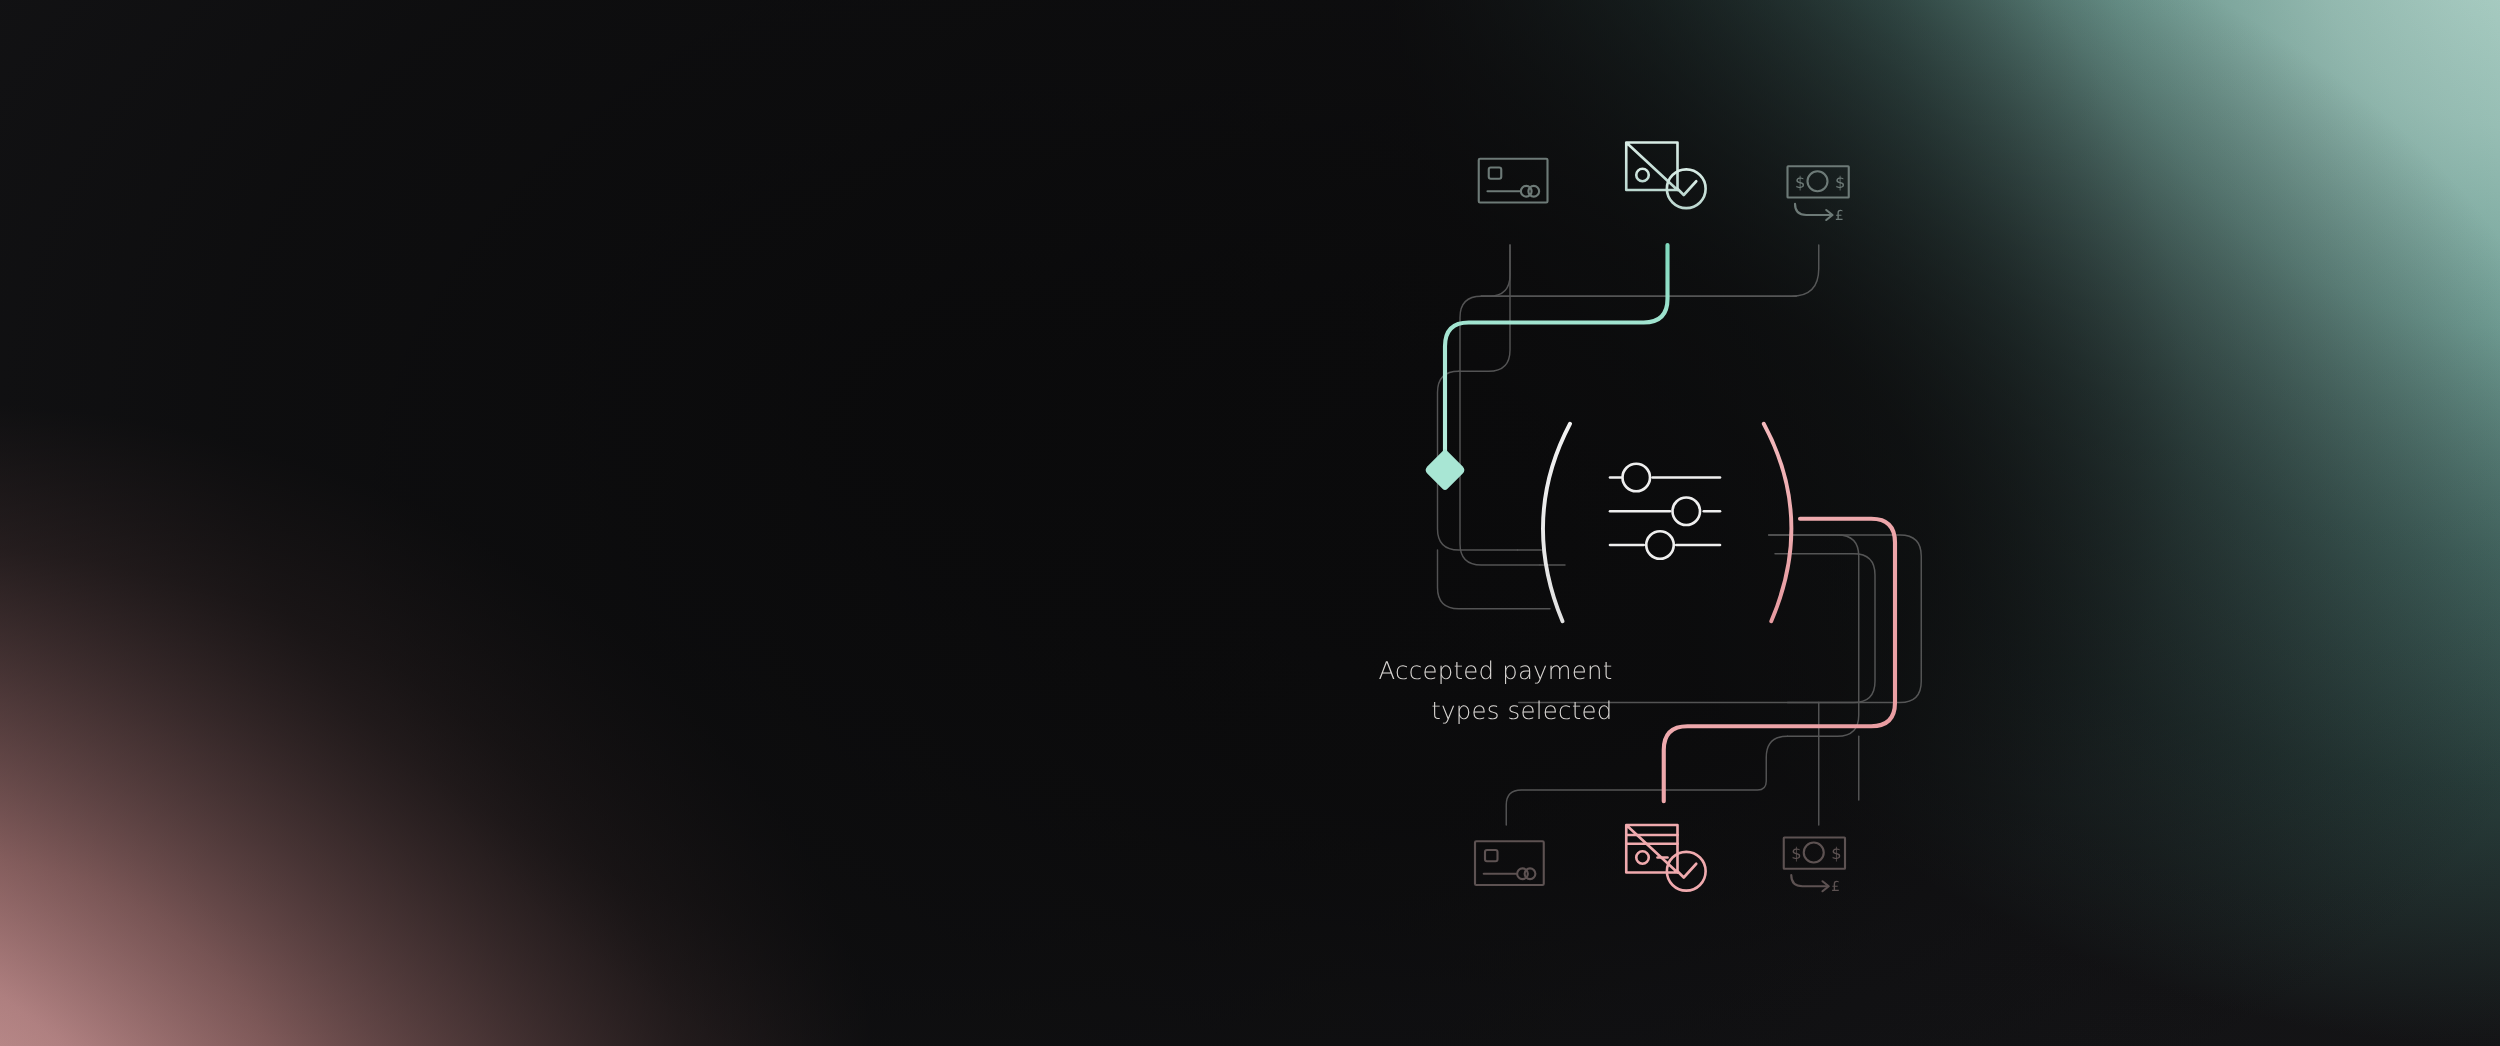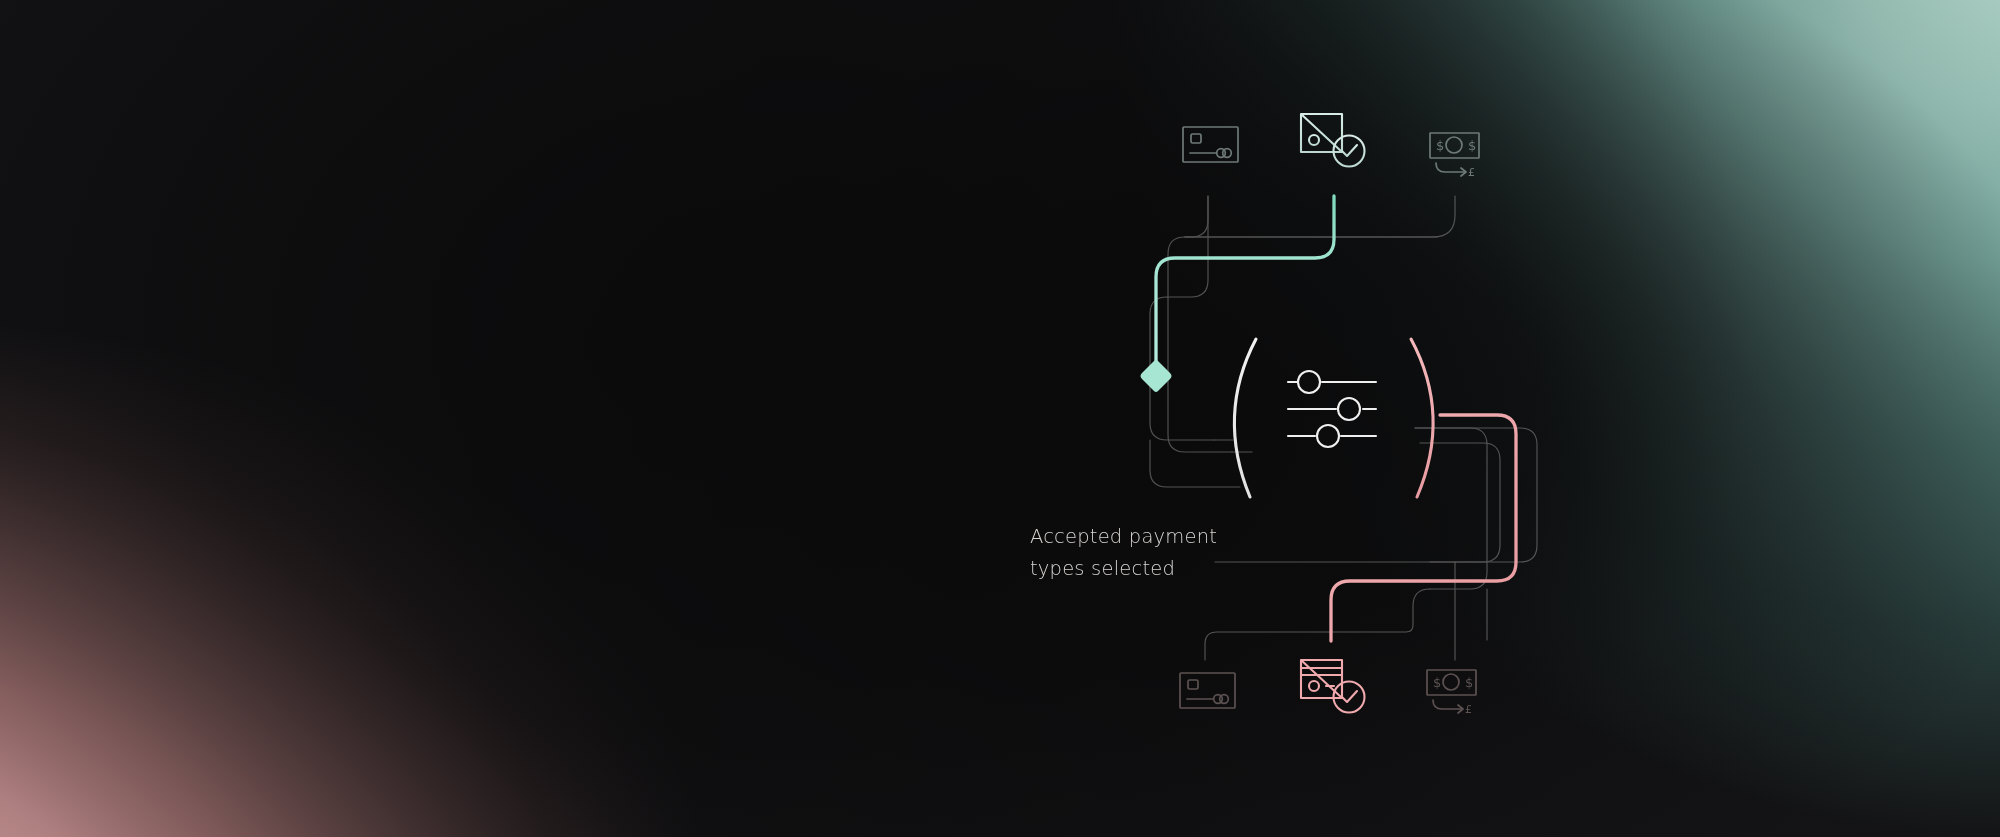--- a/index.html
+++ b/index.html
@@ -74,21 +74,21 @@
     inset: 0;
     width: 2000px;
     height: 837px;
   }
   
   .caption {
     position: absolute;
     left: 1030px;
     top: 521px;
     width: 260px;
-    text-align: left;
+    text-align: right;
     color: #d8d5d2;
     font-family: "DejaVu Sans", sans-serif;
     font-size: 19.5px;
     line-height: 1.66;
     letter-spacing: 0.2px;
     font-weight: 300;
     white-space: pre-line;
     pointer-events: none;
   }
 </style>

